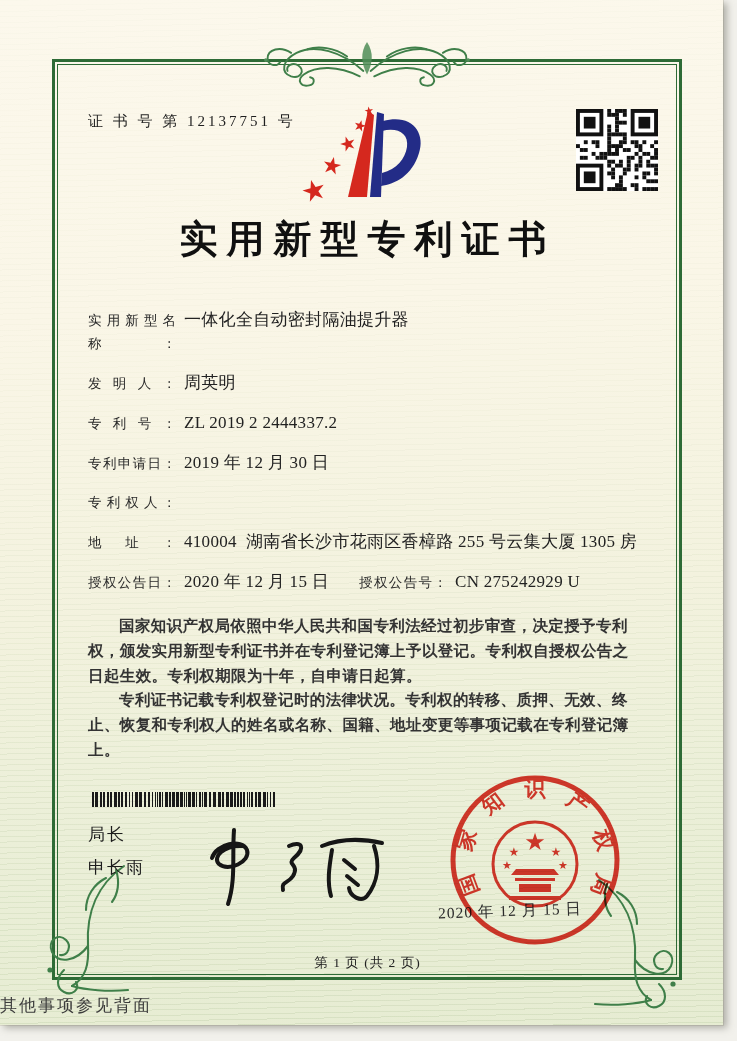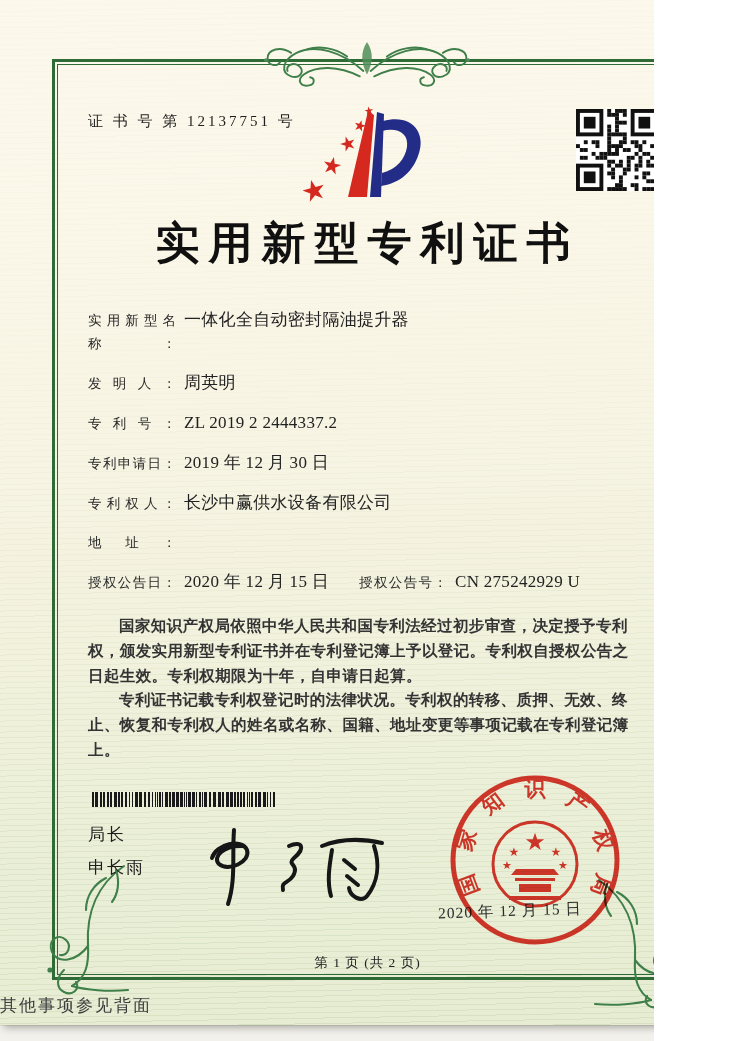--- a/index.html
+++ b/index.html
@@ -1,37 +1,37 @@
 <!DOCTYPE html>
 <html style="--border-green: #2e6b36; --ornament-green: #3f7f49; --seal-red: #dd2b20; --logo-red: #d5281e; --logo-blue: #232c87; --paper-top: #fcf8ec; --paper-bottom: #e6ecd2;"><head>
 <meta charset="utf-8">
 <style>
   html,body{margin:0;padding:0;}
-  .stage{position:relative;width:654px;height:1041px;background:#f2f1ec;overflow:hidden;
+  .stage{position:relative;width:737px;height:1041px;background:#f2f1ec;overflow:hidden;
          font-family:"Liberation Serif","DejaVu Serif",serif;}
   .sheet{position:absolute;left:0;top:0;width:723px;height:1025px;
          background:linear-gradient(176deg,#fcf8ec 0%,#faf6e7 30%,#f3f2de 58%,#ebefd8 78%,#e6ecd2 100%);
          box-shadow:4px 3px 7px rgba(110,110,100,.5),0 0 0 1px rgba(205,202,190,.55);}
   .stripes{position:absolute;inset:0;
          background:repeating-linear-gradient(179deg,rgba(125,158,98,.14) 0 1px,transparent 1px 5.5px);
          -webkit-mask-image:linear-gradient(180deg,rgba(0,0,0,.12) 0%,rgba(0,0,0,.22) 40%,rgba(0,0,0,.7) 75%,#000 100%);
          mask-image:linear-gradient(180deg,rgba(0,0,0,.12) 0%,rgba(0,0,0,.22) 40%,rgba(0,0,0,.7) 75%,#000 100%);}
   .frame-outer{position:absolute;left:52px;top:59px;width:630px;height:921px;
          border:3px solid var(--border-green,#2e6b36);box-sizing:border-box;}
   .frame-inner{position:absolute;left:57px;top:64px;width:620px;height:911px;
          border:1px solid var(--border-green,#2e6b36);box-sizing:border-box;}
   svg.orn{position:absolute;overflow:visible;}
   .flourish-top{left:247px;top:33px;width:240px;height:56px;}
   .corner-bl{left:28px;top:862px;width:110px;height:132px;}
   .corner-br{left:585px;top:876px;width:110px;height:132px;}
   .cert-no{position:absolute;left:88px;top:112px;font-size:15px;letter-spacing:3px;color:#1e1e1e;}
   .logo{position:absolute;left:297px;top:99px;width:150px;height:106px;}
   .qr{position:absolute;left:576px;top:109px;width:82px;height:82px;}
   .title{position:absolute;left:0;top:214px;width:735px;margin:0;text-align:center;
-         font-size:44px;font-weight:700;letter-spacing:9px;color:#101010;}
+         font-size:38px;font-weight:700;letter-spacing:9px;color:#101010;}
   .fields{position:absolute;left:88px;top:308px;width:552px;display:flex;flex-direction:column;gap:16px;}
   .row{display:flex;align-items:baseline;position:relative;line-height:23px;}
   .flabel{flex:0 0 88px;font-size:13.5px;color:#2a2a2a;text-align:justify;text-align-last:justify;}
   .fvalue{margin-left:8px;font-size:17px;color:#222;white-space:pre;letter-spacing:.3px;}
   .pair2{position:absolute;left:271px;top:0;display:flex;align-items:baseline;}
   .pair2 .flabel{flex:0 0 88px;}
   .paras{position:absolute;left:88px;top:614px;width:552px;font-size:15.5px;line-height:24.8px;color:#333;}
   .paras p{margin:0;text-indent:2em;letter-spacing:.4px;font-weight:bold;}
   .barcode{position:absolute;left:92px;top:792px;width:185px;height:15px;}
   .officer{position:absolute;left:88px;top:818px;font-size:17px;color:#1c1c1c;line-height:33px;letter-spacing:2px;}
@@ -248,24 +248,24 @@
       <div class="row">
         <span class="flabel">专利号：</span>
         <span class="fvalue">ZL 2019 2 2444337.2</span>
       </div>
       <div class="row">
         <span class="flabel">专利申请日：</span>
         <span class="fvalue">2019 年 12 月 30 日</span>
       </div>
       <div class="row">
         <span class="flabel">专利权人：</span>
-        <span class="fvalue">长沙中赢供水设备有限公司</span>
       </div>
       <div class="row">
         <span class="flabel">地址：</span>
+        <span class="fvalue">410004  湖南省长沙市花雨区香樟路 255 号云集大厦 1305 房</span>
       </div>
       <div class="row">
         <span class="flabel">授权公告日：</span>
         <span class="fvalue">2020 年 12 月 15 日</span>
         <span class="pair2">
           <span class="flabel">授权公告号：</span>
           <span class="fvalue">CN 275242929 U</span>
         </span>
       </div>
     </div>

